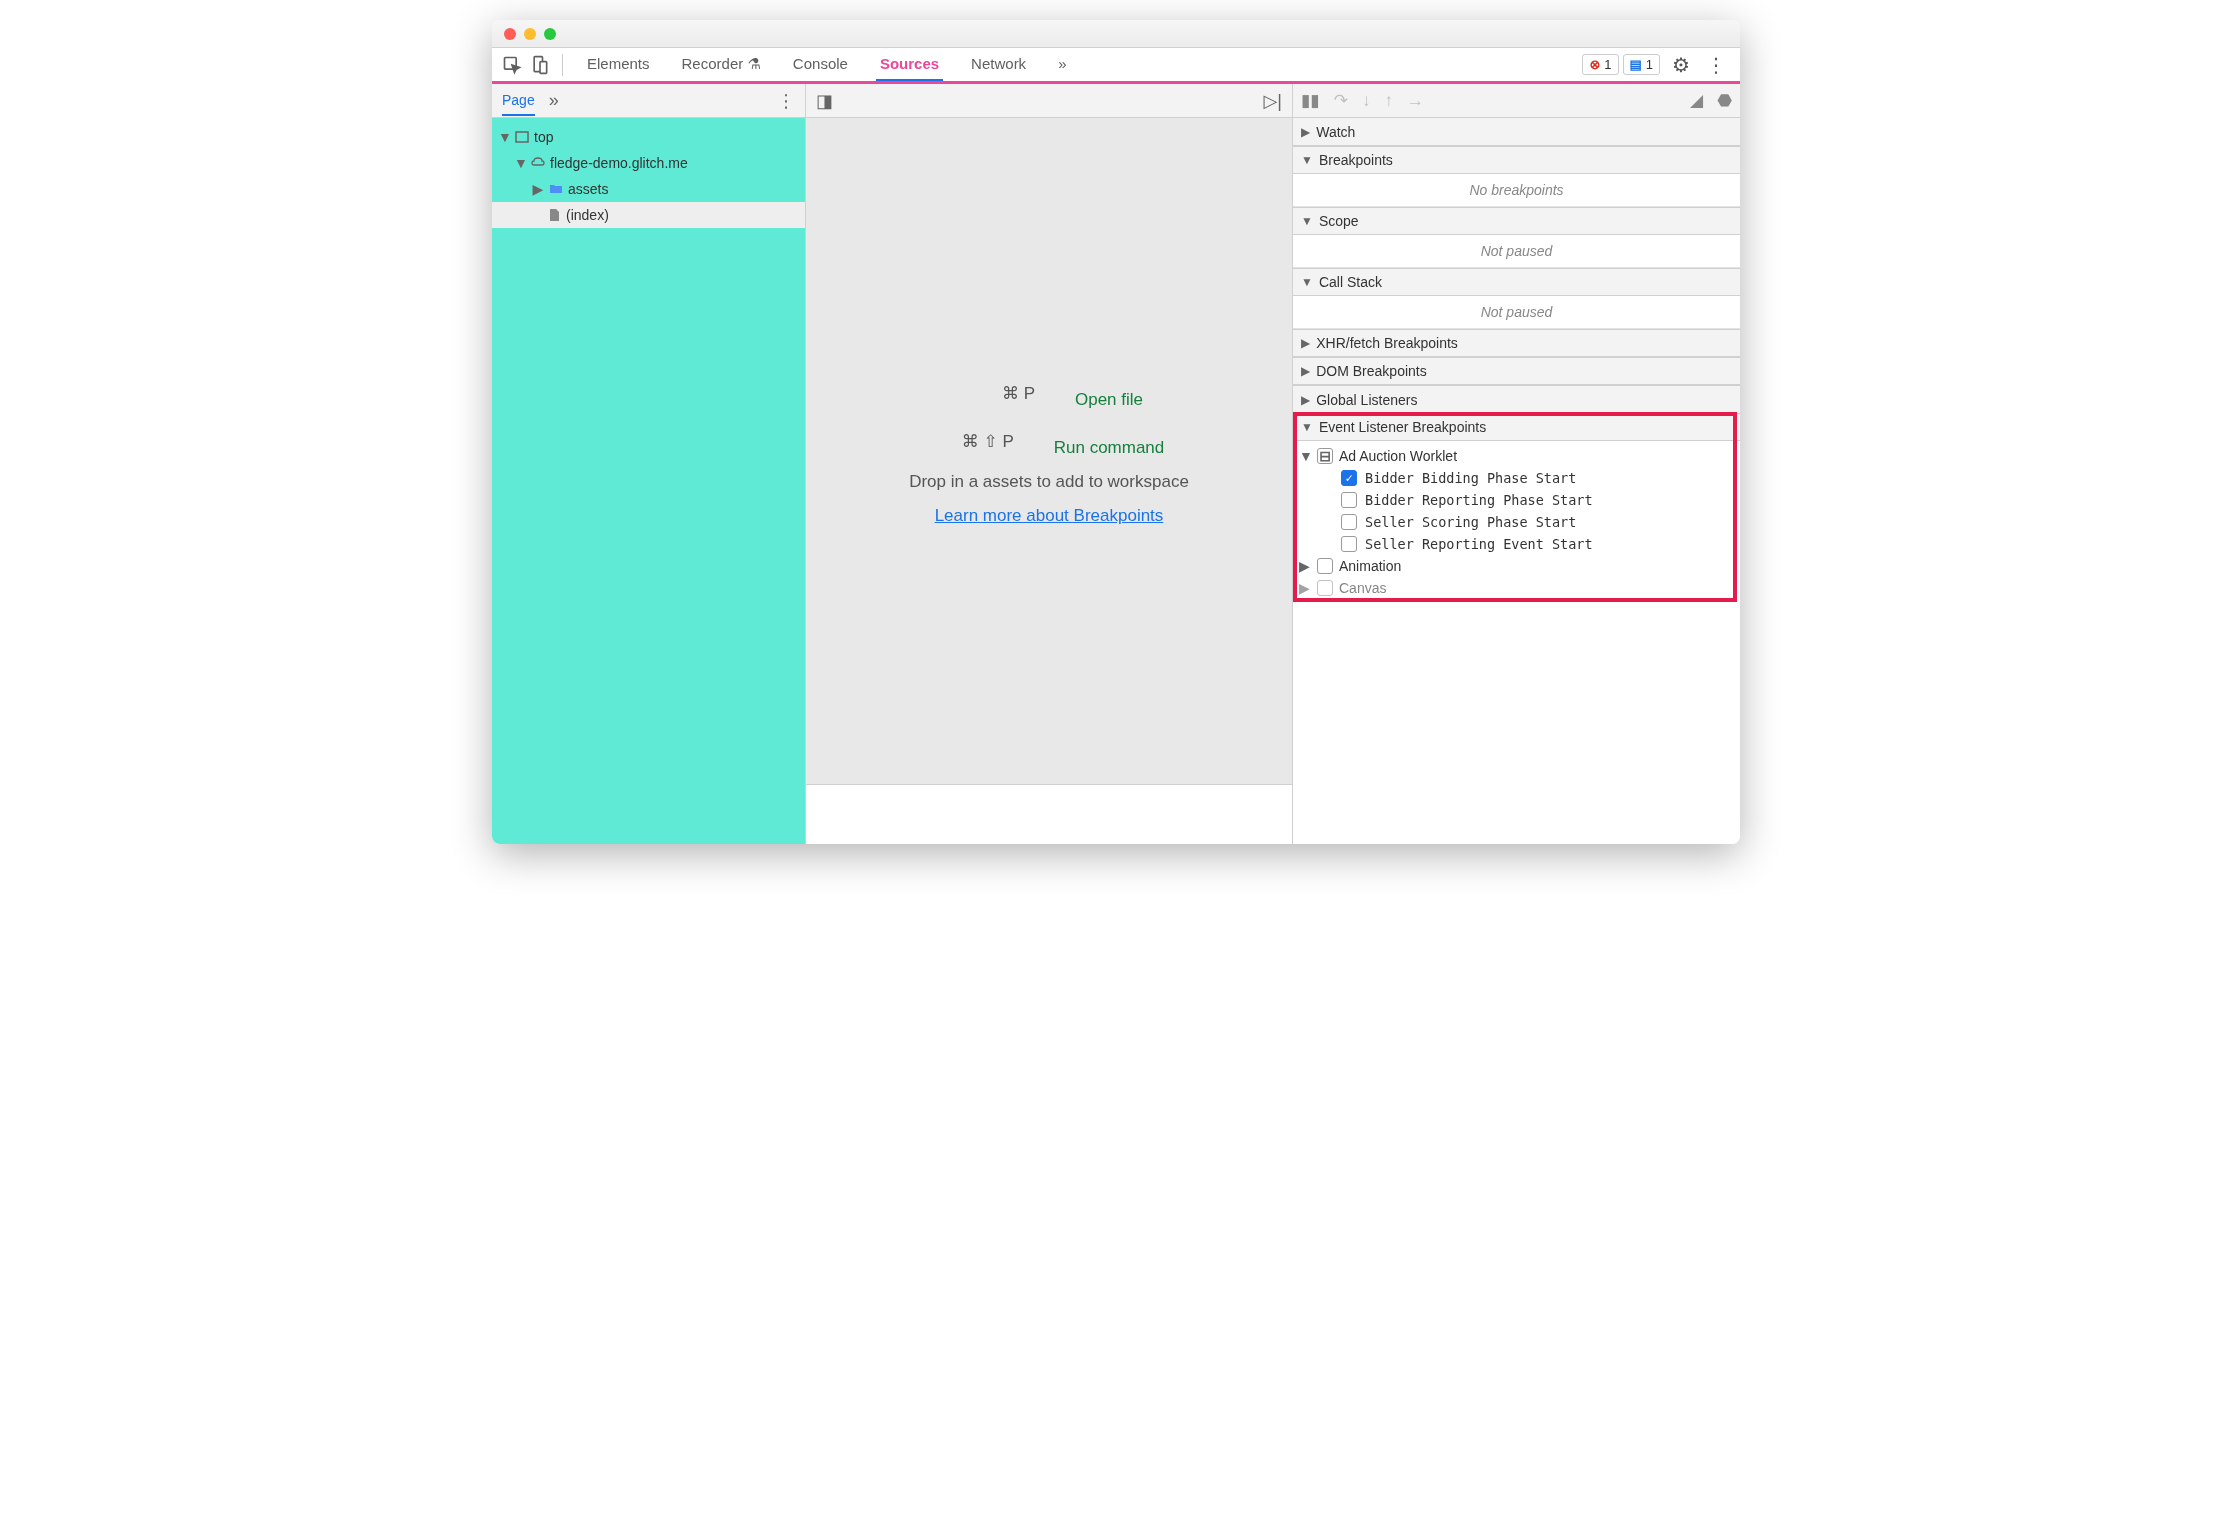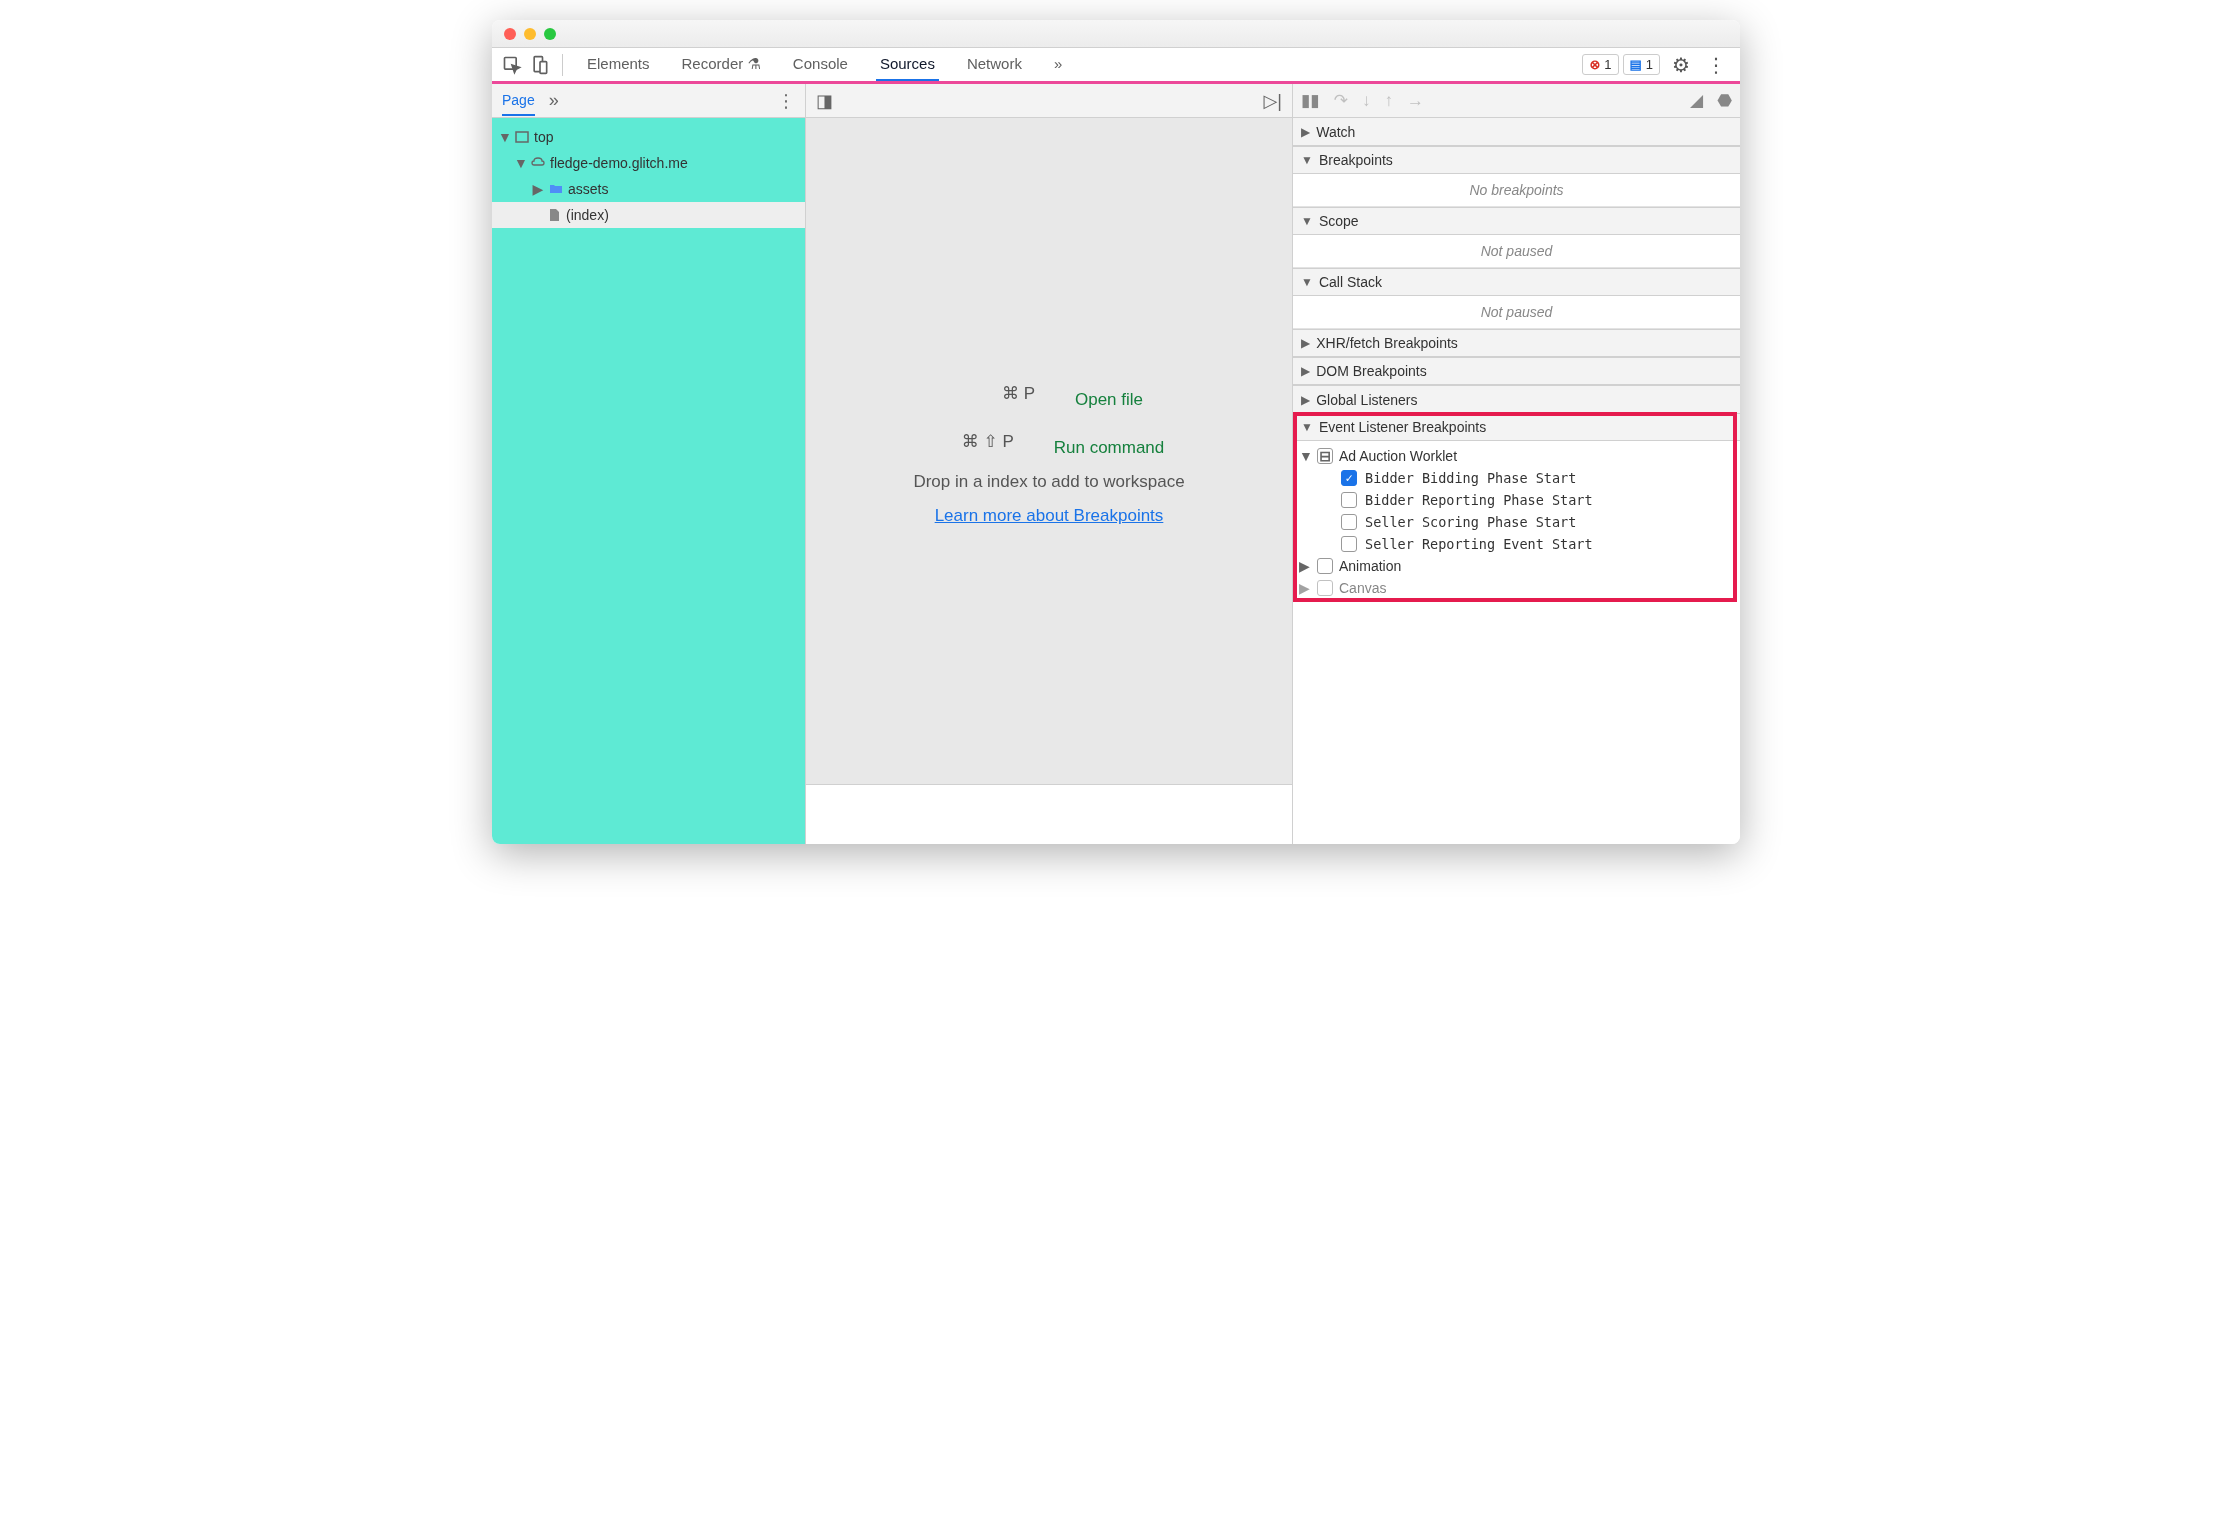--- a/index.html
+++ b/index.html
@@ -40,21 +40,21 @@
   display: flex;
   align-items: center;
   height: 36px;
   border-bottom: 3px solid #ec4899;
   padding: 0 6px;
 }
 .tb-btn { width: 28px; height: 28px; display: flex; align-items: center; justify-content: center; color: #555; font-size: 17px; border: none; background: none; cursor: pointer; }
 .divider { width: 1px; height: 22px; background: #ccc; margin: 0 8px; }
 .tabs { display: flex; align-items: stretch; height: 100%; gap: 24px; padding-left: 12px; }
 .tab { display: flex; align-items: center; color: #606060; font-size: 15px; border-bottom: 2px solid transparent; padding: 0 4px; cursor: pointer; }
-.tab.active { color: #0f172a; border-bottom-color: #1a73e8; font-weight: 400; }
+.tab.active { color: #ec4899; border-bottom-color: #1a73e8; font-weight: 700; }
 .tb-spacer { flex: 1; }
 .badge { display: inline-flex; align-items: center; gap: 4px; border: 1px solid #ccc; border-radius: 3px; padding: 2px 6px; font-size: 13px; margin-right: 4px; }
 .badge .err { color: #d93025; font-weight: bold; }
 .badge .msg { color: #1a73e8; font-weight: bold; }
 .gear, .kebab { font-size: 20px; color: #555; padding: 0 8px; cursor: pointer; }
 
 
 .main { flex: 1; display: flex; min-height: 0; }
 
 
@@ -263,21 +263,21 @@
     </div>
     <div class="editor-body">
       <div class="kb-row">
         <span class="keys">⌘ P</span>
         <span class="label">Open file</span>
       </div>
       <div class="kb-row">
         <span class="keys">⌘ ⇧ P</span>
         <span class="label">Run command</span>
       </div>
-      <div class="drop">Drop in a index to add to workspace</div>
+      <div class="drop">Drop in a assets to add to workspace</div>
       <a href="#">Learn more about Breakpoints</a>
     </div>
     <div style="height:60px;border-top:1px solid #d0d0d0;background:#fff;"></div>
   </div>
 
   <div class="dbg">
     <div class="dbg-toolbar">
       <span class="icn">▮▮</span>
       <span class="icn disabled">↷</span>
       <span class="icn disabled">↓</span>

